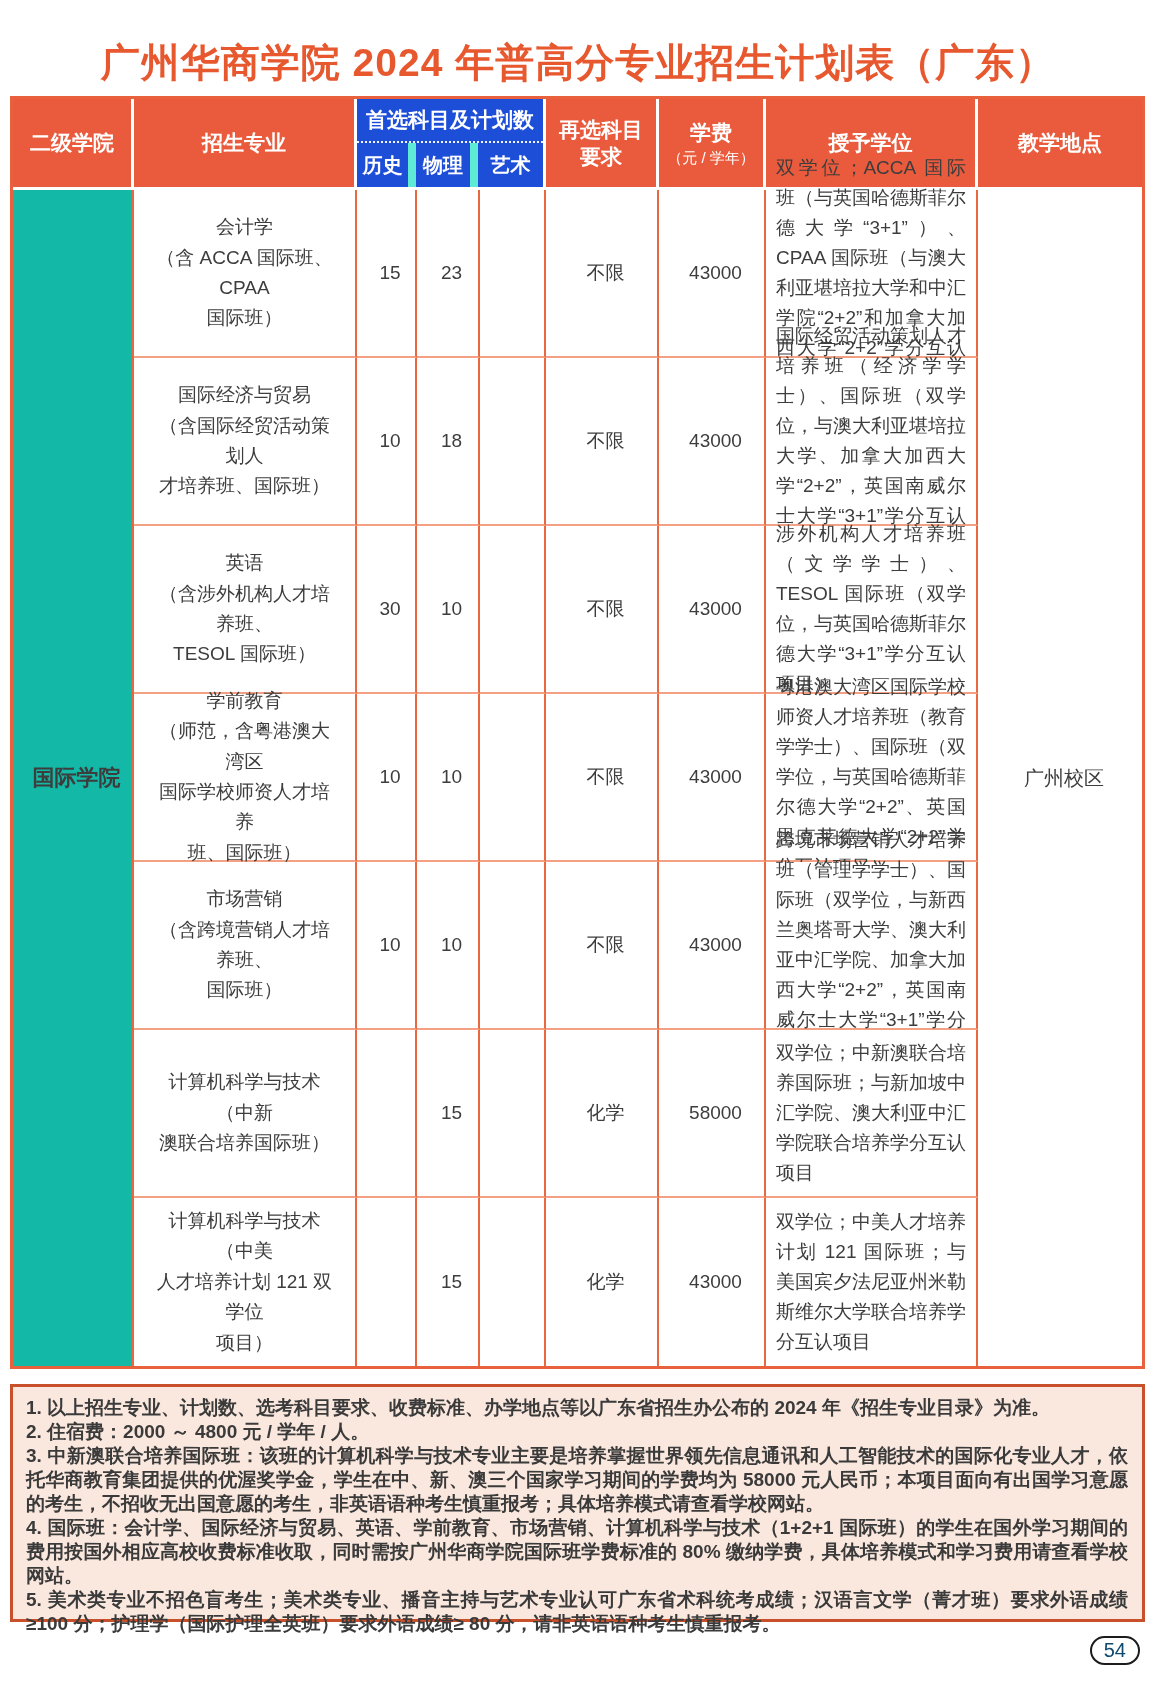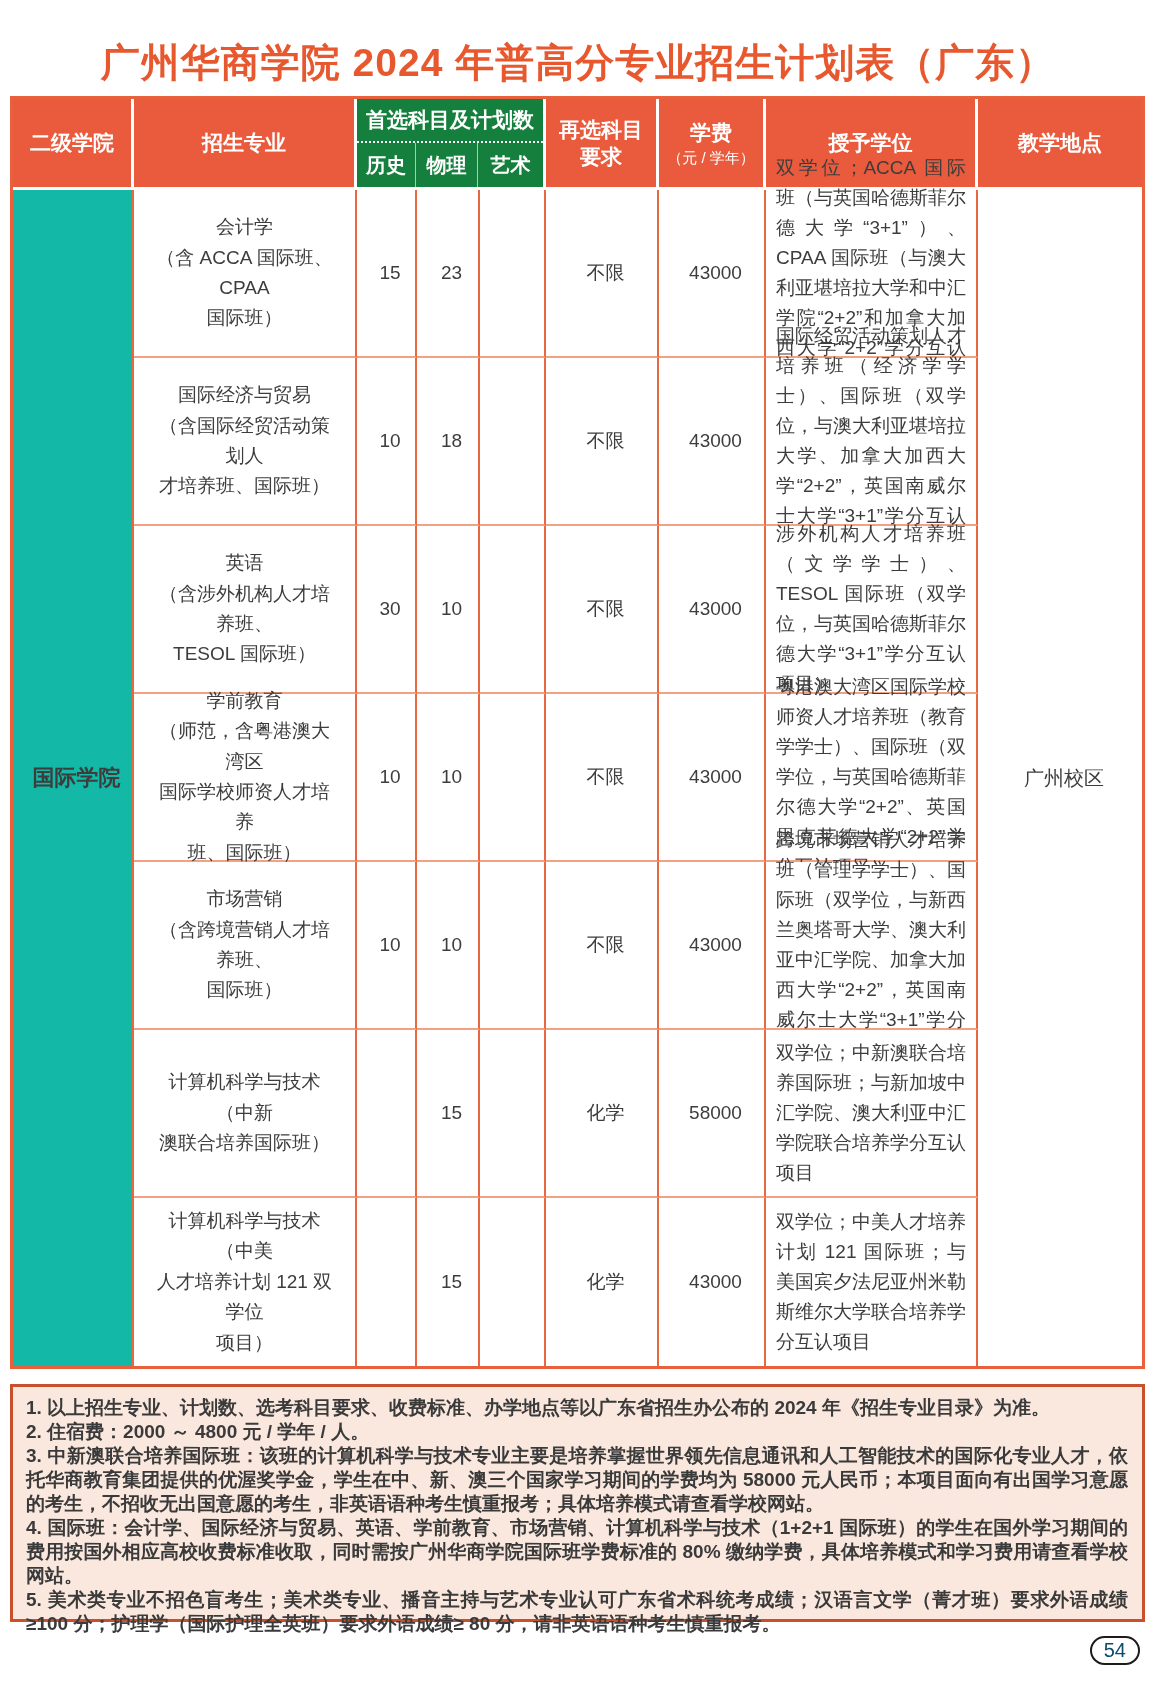--- a/index.html
+++ b/index.html
@@ -24,32 +24,32 @@
   .hcell {
     background:#e95b3c; color:#fff; font-weight:bold; font-size:21px;
     display:flex; flex-direction:column; align-items:center; justify-content:center;
     border-right:3px solid #fff; border-bottom:3px solid #fff;
     text-align:center; white-space:pre-line; line-height:1.3;
     box-sizing:border-box;
   }
   .hcell.h-last { border-right:none; }
   .h-sub-note { font-size:15px; font-weight:normal; margin-top:2px; }
   .h-group {
-    grid-column:3 / span 3; background:#15803d; color:#fff; font-weight:bold;
+    grid-column:3 / span 3; background:#1d4ed8; color:#fff; font-weight:bold;
     border-right:3px solid #fff; border-bottom:3px solid #fff;
     display:flex; flex-direction:column; box-sizing:border-box;
   }
   .h-group-top {
     height:42px; display:flex; align-items:center; justify-content:center;
     font-size:21px; border-bottom:2px dotted rgba(255,255,255,.95);
   }
   .h-group-subs { flex:1; display:grid; grid-template-columns:59px 62px 1fr; }
   .h-group-subs > div {
     display:flex; align-items:center; justify-content:center; font-size:20px;
-    border-right:1px solid #5eead4; box-sizing:border-box;
+    border-right:8px solid #5eead4; box-sizing:border-box;
   }
   .h-group-subs > div:last-child { border-right:none; }
   .cell {
     box-sizing:border-box;
     border-right:2px solid #e8693f; border-bottom:2px solid #f3a083;
     display:flex; align-items:center; justify-content:center;
     font-size:19px; text-align:center; background:#fff;padding-left:8px;
   }
   .cell.r7 { border-bottom:none; }
   .major-cell { white-space:pre-line; line-height:1.6; padding:4px 20px; }

